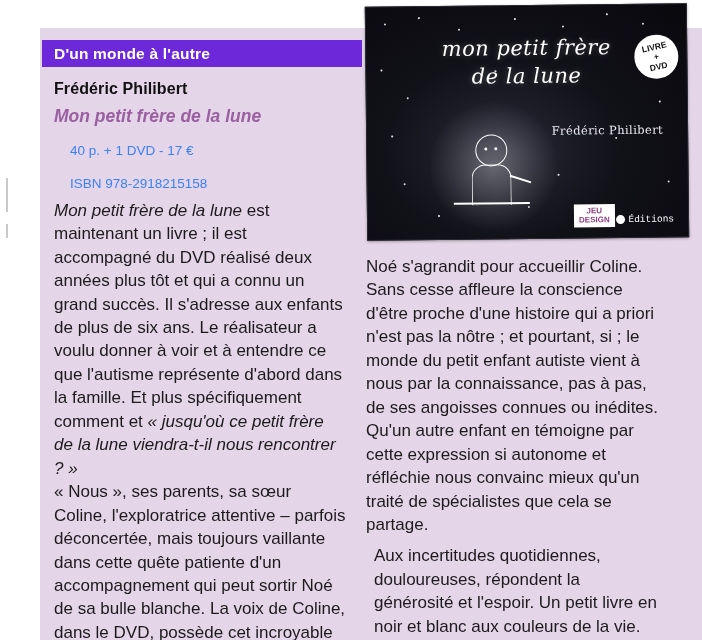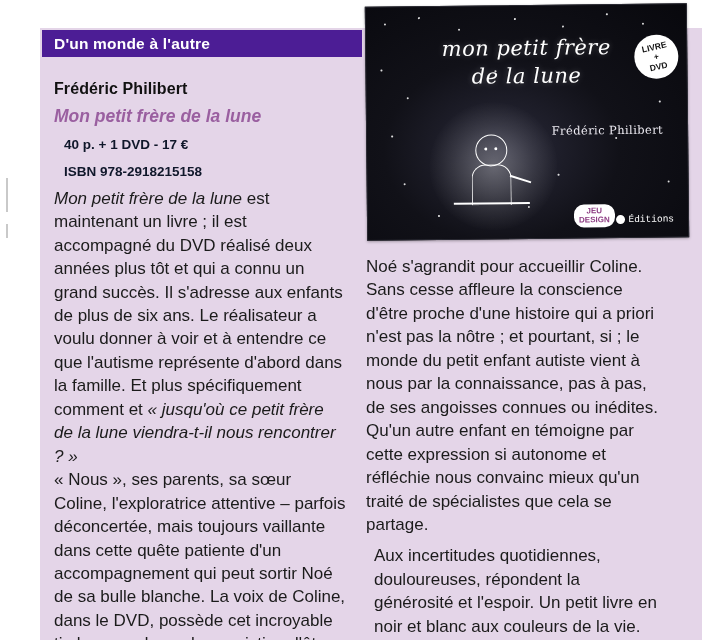--- a/index.html
+++ b/index.html
@@ -30,24 +30,24 @@
     position: absolute;
     background: #c9c9c9;
   }
   .edge-mark.m1 { left: 6px; top: 178px; width: 2px; height: 34px; }
   .edge-mark.m2 { left: 6px; top: 224px; width: 2px; height: 14px; }
 
   
   .section-header {
     position: absolute;
     left: 42px;
-    top: 30px;
+    top: 40px;
     width: 320px;
     height: 27px;
-    background: #4c1d95;
+    background: #6d28d9;
     display: flex;
     align-items: center;
   }
   .section-header .title {
     color: #ffffff;
     font-size: 15.5px;
     font-weight: bold;
     padding-left: 12px;
     letter-spacing: 0.2px;
     font-family: "Liberation Sans", sans-serif;
@@ -69,23 +69,23 @@
   }
   .book-title {
     font-size: 17.5px;
     font-style: italic;
     color: #9a5fa0;
     font-weight: bold;
     margin: 0 0 8px 0;
   }
   .price-line, .isbn-line {
     font-size: 13.5px;
-    font-weight: bold;
-    color: #0f172a;
-    margin: 10px;
+    font-weight: normal;
+    color: #3b82f6;
+    margin: 16px;
     line-height: 1.25;
   }
   .isbn-line { margin-bottom: 6px; }
 
   .body-text {
     font-size: 17px;
     color: #1b1b1b;
     line-height: 1.38;
     text-align: left;
     font-family: "Liberation Sans", sans-serif;
@@ -217,21 +217,20 @@
     position: absolute;
     left: 206px;
     bottom: 10px;
     background: #ffffff;
     color: #8e3f84;
     font-size: 8px;
     font-weight: bold;
     padding: 3px 5px;
     line-height: 1.05;
     text-align: center;
-    border-radius: 10px;
   }
   .logo-editions {
     position: absolute;
     right: 14px;
     bottom: 12px;
     color: #ffffff;
     font-size: 9.5px;
     display: flex;
     align-items: center;
     gap: 3px;

